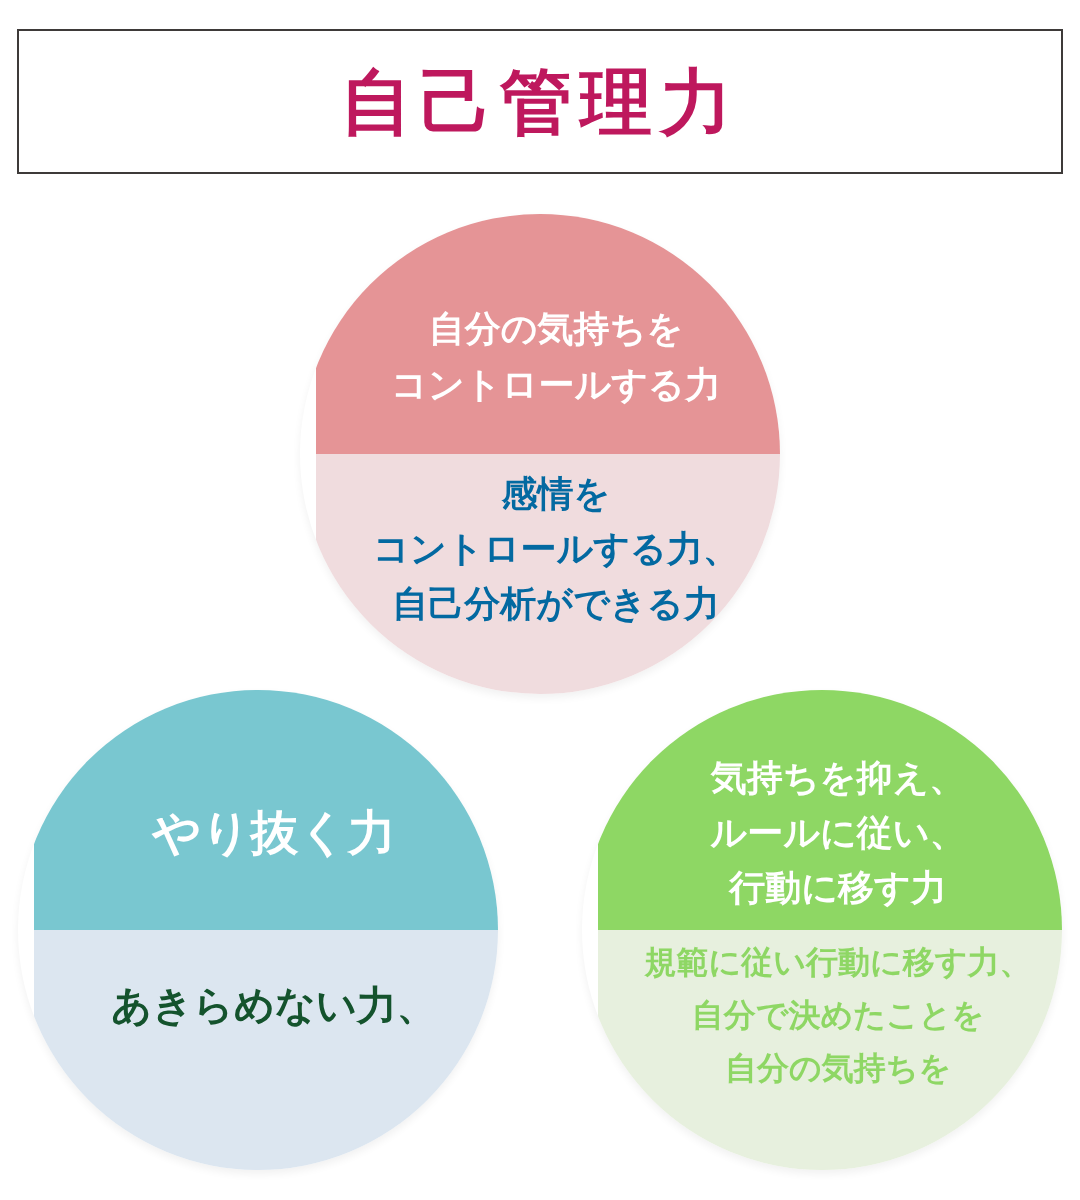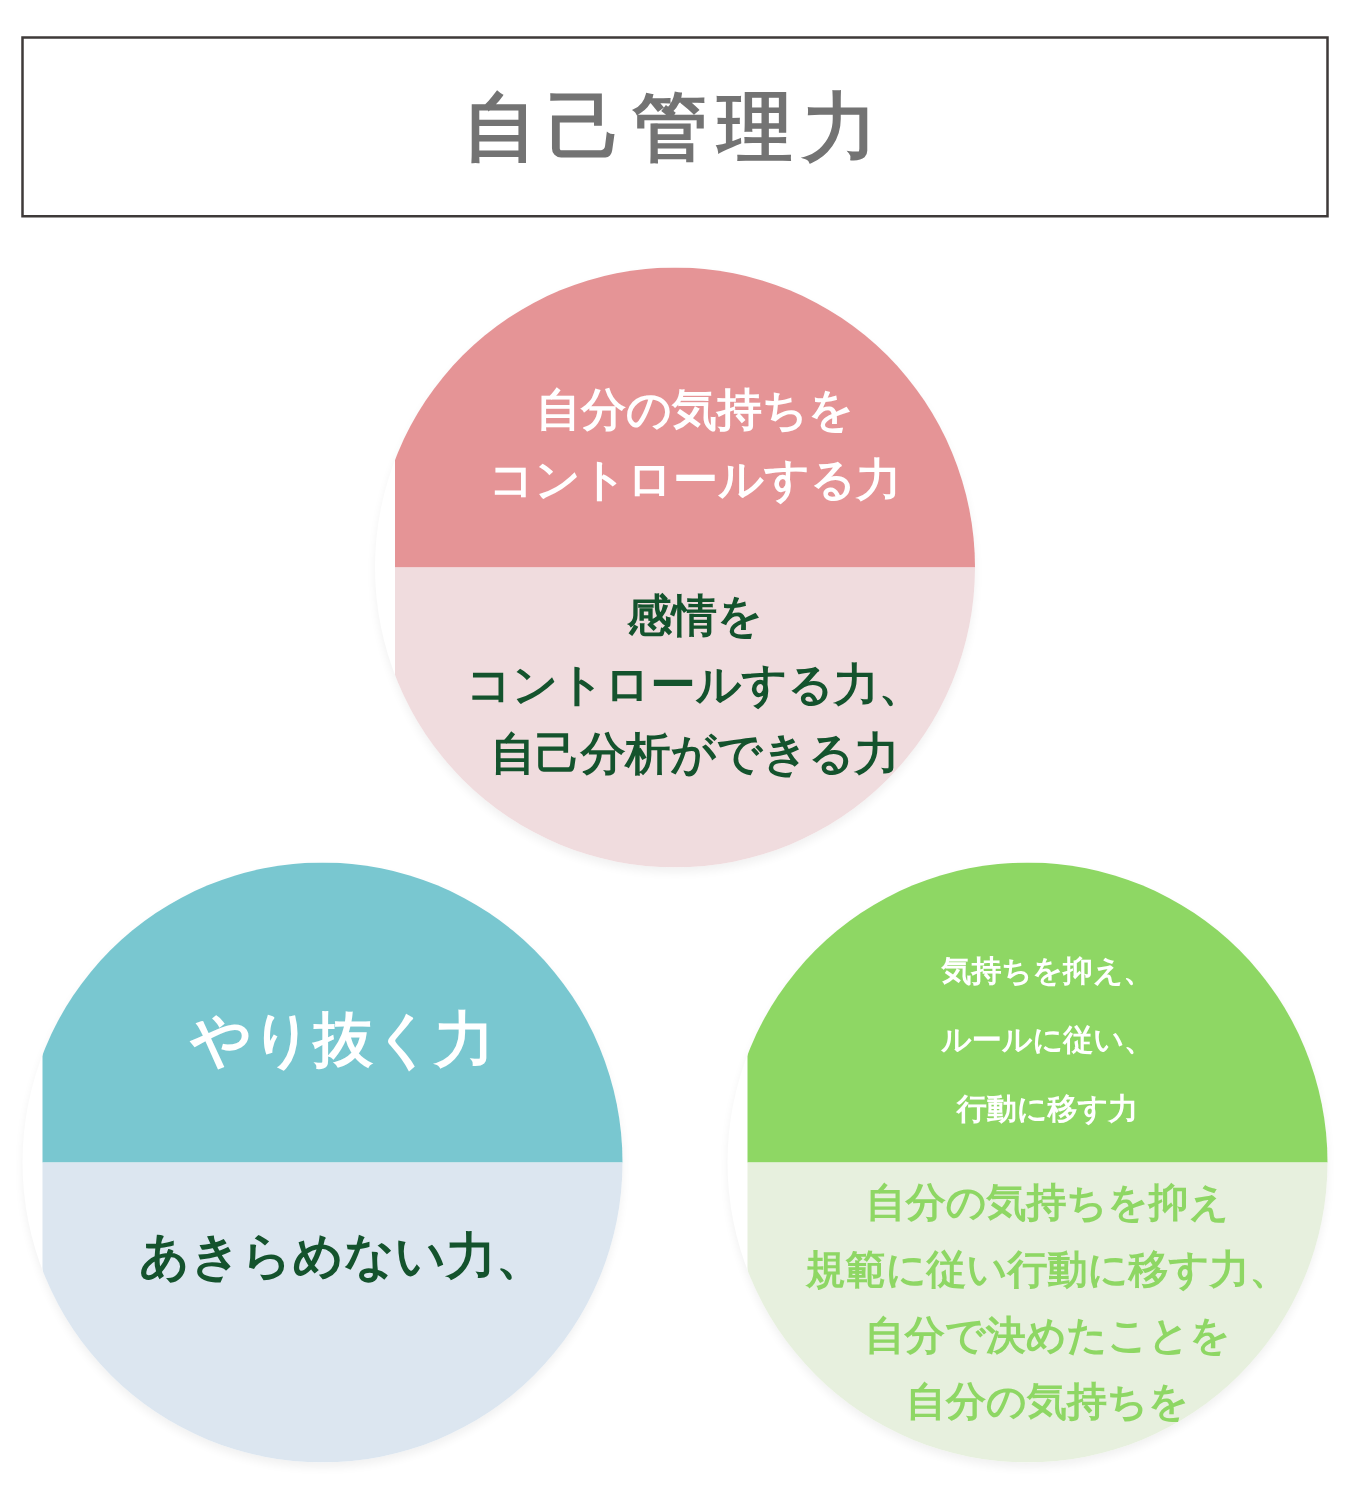--- a/index.html
+++ b/index.html
@@ -3,40 +3,40 @@
   <meta charset="utf-8">
   <style>
     html, body { margin: 0; padding: 0; background: #ffffff; }
     body { width: 1080px; height: 1200px; position: relative; overflow: hidden;
            font-family: "DejaVu Sans", "Liberation Sans", sans-serif; }
     .title-box {
       position: absolute; left: 17px; top: 29px; width: 1042px; height: 141px;
       border: 2px solid #3e3a39; display: flex; align-items: center; justify-content: center;
     }
     .title-text {
-      color: #737373; font-size: 60px; font-weight: bold; letter-spacing: 8px; line-height: 1;
+      color: #be185d; font-size: 72px; font-weight: bold; letter-spacing: 8px; line-height: 1;
     }
     .circle {
       position: absolute; width: 480px; height: 480px; border-radius: 50%; overflow: hidden;
       box-shadow: 0 4px 8px rgba(0,0,0,0.06);
     }
     .half { position: absolute; left: 16px; width: 100%; height: 50%;
             display: flex; flex-direction: column; align-items: center; justify-content: center;
             text-align: left; font-weight: bold; }
     .half.top { top: 0; }
     .half.bottom { top: 50%; }
     .line { display: block; white-space: nowrap; }
     .c-top { left: 300px; top: 214px; }
     .c-top .top { background: #e59496; color: #ffffff; font-size: 36px; line-height: 56px; padding-top: 46px; box-sizing: border-box; }
-    .c-top .bottom { background: #f0dcde; color: #14532d; font-size: 36px; line-height: 55px; justify-content: flex-start; padding-top: 12px; box-sizing: border-box; }
+    .c-top .bottom { background: #f0dcde; color: #0369a1; font-size: 36px; line-height: 55px; justify-content: flex-start; padding-top: 12px; box-sizing: border-box; }
     .c-left { left: 18px; top: 690px; }
     .c-left .top { background: #79c7d0; color: #ffffff; font-size: 48px; line-height: 56px; padding-top: 44px; box-sizing: border-box; }
     .c-left .bottom { background: #dce6f0; color: #14532d; font-size: 40px; line-height: 70px; justify-content: flex-start; padding-top: 40px; box-sizing: border-box; }
     .c-right { left: 582px; top: 690px; }
-    .c-right .top { background: #8ed764; color: #ffffff; font-size: 24px; line-height: 55px; padding-top: 44px; box-sizing: border-box; }
+    .c-right .top { background: #8ed764; color: #ffffff; font-size: 36px; line-height: 55px; padding-top: 44px; box-sizing: border-box; }
     .c-right .bottom { background: #e7f0de; color: #8ed764; font-size: 32px; line-height: 53px; justify-content: flex-start; padding-top: 6px; box-sizing: border-box; }
   </style>
 </head>
 <body>
 
 <div class="title-box">
   <span class="title-text">自己管理力</span>
 </div>
 
 <div class="circle c-top">
@@ -60,18 +60,17 @@
   </div>
 </div>
 
 <div class="circle c-right">
   <div class="half top">
     <span class="line">気持ちを抑え、</span>
     <span class="line">ルールに従い、</span>
     <span class="line">行動に移す力</span>
   </div>
   <div class="half bottom">
-    <span class="line">自分の気持ちを抑え</span>
     <span class="line">規範に従い行動に移す力、</span>
     <span class="line">自分で決めたことを</span>
     <span class="line">自分の気持ちを</span>
   </div>
 </div>
 
 </body></html>

